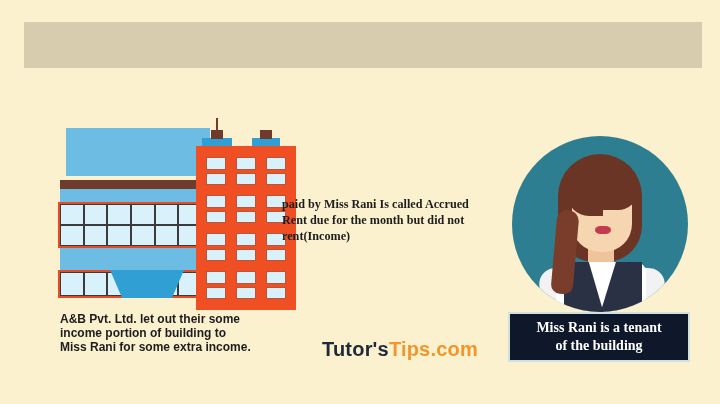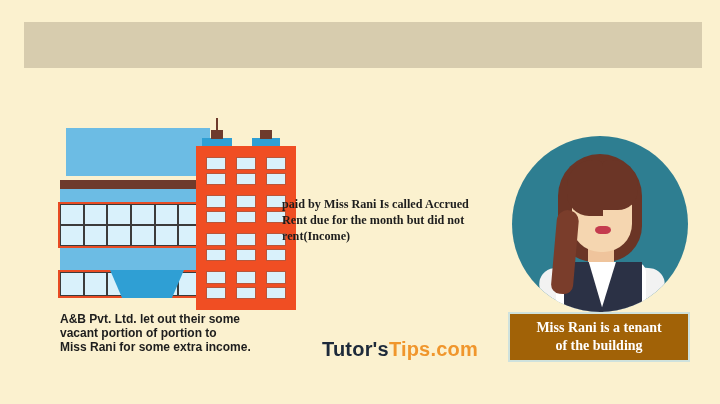--- a/index.html
+++ b/index.html
@@ -158,21 +158,21 @@
   .hair-front-r{
     position:absolute;left:90px;top:24px;width:36px;height:50px;background:#6b3526;
     border-radius:6px 26px 20px 0;
   }
   .lips{
     position:absolute;left:83px;top:90px;width:16px;height:8px;background:#c43b4e;
     border-radius:8px/6px;
   }
   .caption-box{
     position:absolute;left:-4px;top:176px;width:182px;height:50px;
-    background:#a16207;border:2px solid #cfe2dd;box-sizing:border-box;
+    background:#0f172a;border:2px solid #cfe2dd;box-sizing:border-box;
     display:flex;align-items:center;justify-content:center;text-align:center;
   }
   .caption-text{
     font-family:"Liberation Serif", serif;
     font-weight:bold;font-size:14px;line-height:18px;color:#ffffff;
   }
 </style>
 </head>
 <body>
 
@@ -273,21 +273,21 @@
         <div class="twin">
             <span></span>
             <span></span>
           </div>
       </div>
     </div>
   </div>
 
   <div class="left-caption">
     <div>A&amp;B Pvt. Ltd. let out their some</div>
-    <div>vacant portion of portion to</div>
+    <div>income portion of building to</div>
     <div>Miss Rani for some extra income.</div>
   </div>
 
   <div class="center-text">
     <div>paid by Miss Rani Is called Accrued</div>
     <div>Rent due for the month but did not</div>
     <div>rent(Income)</div>
   </div>
 
   <div class="logo">

